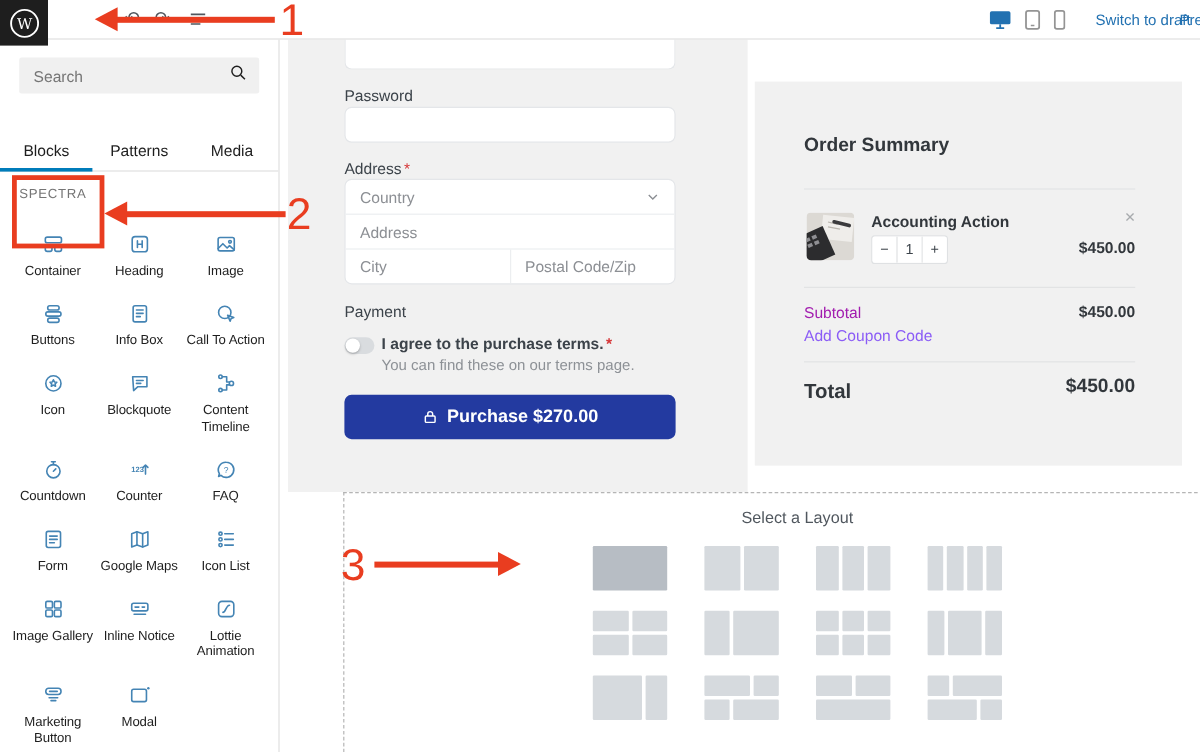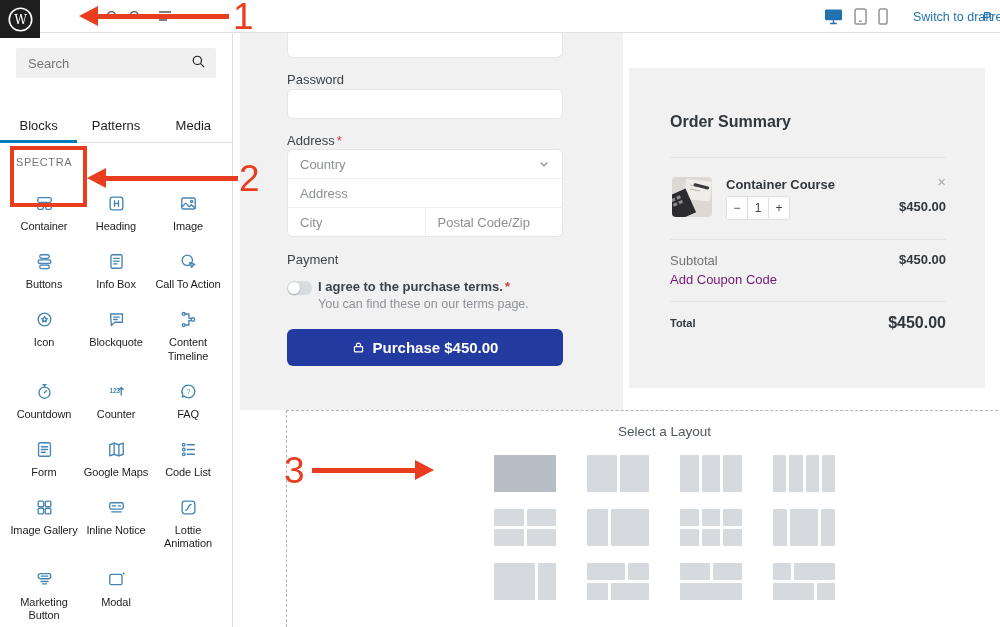--- a/index.html
+++ b/index.html
@@ -52,23 +52,23 @@
   .order-card{position:absolute;left:629px;top:68px;width:356px;height:320px;background:#f1f1f1;}
   .oc-title{position:absolute;left:41px;top:45px;font-size:16px;font-weight:700;color:#32373c;}
   .oc-hr{position:absolute;left:41px;right:39px;height:1px;background:#e2e3e4;}
   .oc-thumb{position:absolute;left:43px;top:109px;width:40px;height:40px;border-radius:4px;overflow:hidden;}
   .oc-name{position:absolute;left:97px;top:109px;font-size:13px;font-weight:700;color:#32373c;}
   .stepper{position:absolute;left:97px;top:128px;display:flex;border:1px solid #dfe1e3;border-radius:3px;background:#fff;overflow:hidden;}
   .step-cell{width:20px;height:22px;line-height:22px;text-align:center;font-size:12px;color:#3c434a;background:#fff;border:none;padding:0;font-family:inherit;cursor:pointer;}
   .step-cell.qty{border-left:1px solid #dfe1e3;border-right:1px solid #dfe1e3;cursor:default;}
   .oc-remove{position:absolute;right:39px;top:106px;font-size:15px;color:#a7aaad;cursor:pointer;line-height:1;}
   .oc-price{position:absolute;right:39px;top:131px;font-size:13px;font-weight:700;color:#32373c;}
-  .oc-row-label{position:absolute;left:41px;font-size:13px;color:#737373;}
+  .oc-row-label{position:absolute;left:41px;font-size:13px;color:#a21caf;}
   .oc-row-value{position:absolute;right:39px;font-size:13px;font-weight:700;color:#32373c;}
-  .oc-total-label{position:absolute;left:41px;top:249px;font-size:11px;font-weight:700;color:#32373c;}
+  .oc-total-label{position:absolute;left:41px;top:249px;font-size:17px;font-weight:700;color:#32373c;}
   .oc-total-value{position:absolute;right:39px;top:246px;font-size:16px;font-weight:700;color:#32373c;}
 
   
   .layout-area{position:absolute;left:240px;top:410px;width:757px;height:217px;background:#fff;box-sizing:border-box;
                border:1px dashed #b5b5b5;border-bottom:none;margin-left:46px;}
   .la-title{position:absolute;left:0;right:0;top:13px;text-align:center;font-size:13.5px;color:#50575e;}
   #layout-grid{position:absolute;left:0;right:0;top:44px;display:grid;grid-template-columns:repeat(4,62px);gap:17px 31px;justify-content:center;}
   .variation{width:62px;height:37px;display:flex;flex-direction:column;gap:3px;cursor:pointer;}
   .v-row{flex:1;display:flex;gap:3px;}
   .v-cell{background:#d6dade;border-radius:1px;}
@@ -265,21 +265,21 @@
         </div>
         <div class="block-item">
           <span class="bi-icon">
             <svg viewBox="0 0 24 24" width="19" height="19" fill="none" stroke="#4484b4" stroke-width="1.7" stroke-linecap="round" stroke-linejoin="round">
               <circle cx="6" cy="6" r="1.7"></circle>
               <circle cx="6" cy="12" r="1.7"></circle>
               <circle cx="6" cy="18" r="1.7"></circle>
               <path d="M10.5 6h9M10.5 12h9M10.5 18h9"></path>
             </svg>
           </span>
-          <span class="bi-label">Code List</span>
+          <span class="bi-label">Icon List</span>
         </div>
         <div class="block-item">
           <span class="bi-icon">
             <svg viewBox="0 0 24 24" width="19" height="19" fill="none" stroke="#4484b4" stroke-width="1.7" stroke-linecap="round" stroke-linejoin="round">
               <rect x="4" y="4" width="7" height="7" rx="1.5"></rect>
               <rect x="13" y="4" width="7" height="7" rx="1.5"></rect>
               <rect x="4" y="13" width="7" height="7" rx="1.5"></rect>
               <rect x="13" y="13" width="7" height="7" rx="1.5"></rect>
             </svg>
           </span>
@@ -372,21 +372,21 @@
     </div>
     <div style="position:absolute;left:78px;top:265px;font-size:12.5px;color:#8d9196;">You can find these on our terms page.</div>
 
     <button class="purchase-btn">
       <span style="display:flex;">
           <svg width="13" height="13" viewBox="0 0 16 16" fill="none" stroke="#fff" stroke-width="1.5">
             <rect x="3" y="7" width="10" height="6.5" rx="1"></rect>
             <path d="M5.5 7V5a2.5 2.5 0 0 1 5 0v2"></path>
           </svg>
         </span>
-      <span>Purchase $450.00</span>
+      <span>Purchase $270.00</span>
     </button>
   </section>
 
   <aside class="order-card">
     <div class="oc-title">Order Summary</div>
     <div class="oc-hr" style="top:89px;"></div>
 
     <div class="oc-thumb">
       <svg width="40" height="40" viewBox="0 0 40 40">
           <rect width="40" height="40" fill="#dcd9d4"></rect>
@@ -397,33 +397,33 @@
             <rect x="-4" y="20" width="4" height="3"></rect>
             <rect x="2" y="20" width="4" height="3"></rect>
             <rect x="8" y="20" width="4" height="3"></rect>
             <rect x="-4" y="25" width="4" height="3"></rect>
             <rect x="2" y="25" width="4" height="3"></rect>
             <rect x="8" y="25" width="4" height="3"></rect>
           </g>
           <rect x="22" y="6" width="16" height="3" rx="1.5" fill="#3a3a3c" transform="rotate(14 22 6)"></rect>
         </svg>
     </div>
-    <div class="oc-name">Container Course</div>
+    <div class="oc-name">Accounting Action</div>
     <div class="stepper">
       <button class="step-cell">−</button>
       <span class="step-cell qty">1</span>
       <button class="step-cell">+</button>
     </div>
     <span class="oc-remove">×</span>
     <div class="oc-price">$450.00</div>
 
     <div class="oc-hr" style="top:171px;"></div>
     <div class="oc-row-label" style="top:185px;">Subtotal</div>
     <div class="oc-row-value" style="top:184px;">$450.00</div>
-    <div class="oc-row-label" style="top:204px;color:#701a75;">Add Coupon Code</div>
+    <div class="oc-row-label" style="top:204px;color:#8b5cf6;">Add Coupon Code</div>
     <div class="oc-hr" style="top:233px;"></div>
     <div class="oc-total-label">Total</div>
     <div class="oc-total-value">$450.00</div>
   </aside>
 
   <section class="layout-area">
     <div class="la-title">Select a Layout</div>
     <div id="layout-grid">
         <div class="variation selected">
           <div class="v-row">

